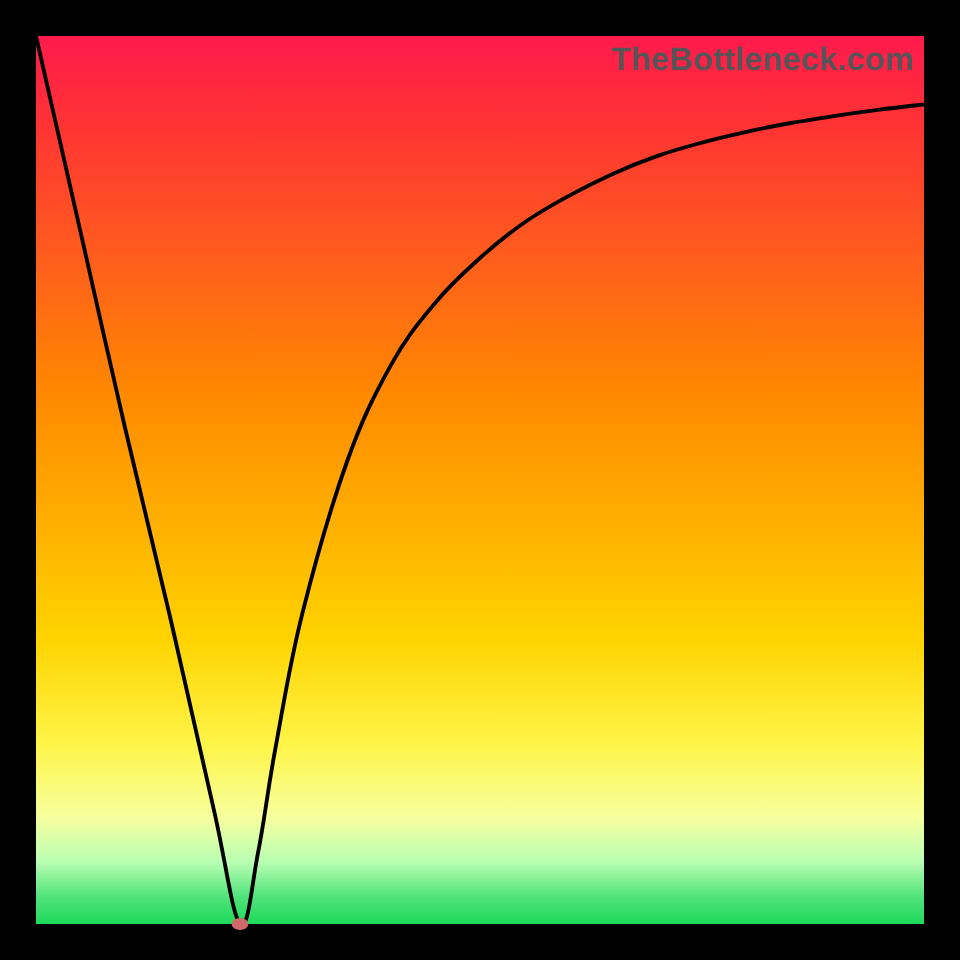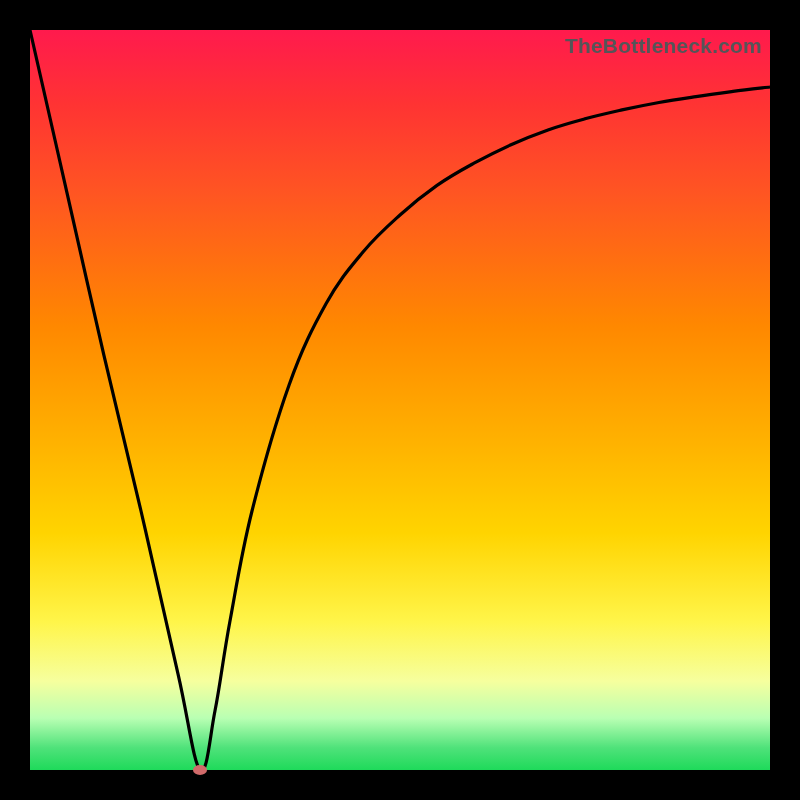--- a/index.html
+++ b/index.html
@@ -33,21 +33,21 @@
       #fff54a 80%,
       #f6ff9e 88%,
       #b9ffb3 93%,
       #4fe27a 97%,
       #1eda5a 100%);
   }
   .attribution {
     position: absolute;
     top: 4px;
     right: 8px;
-    font-size: 21px;
+    font-size: 27px;
     font-weight: bold;
     color: #555558;
     letter-spacing: 0.2px;
     user-select: none;
   }
   svg.curve {
     position: absolute;
     left: 0;
     top: 0;
     width: 740px;

